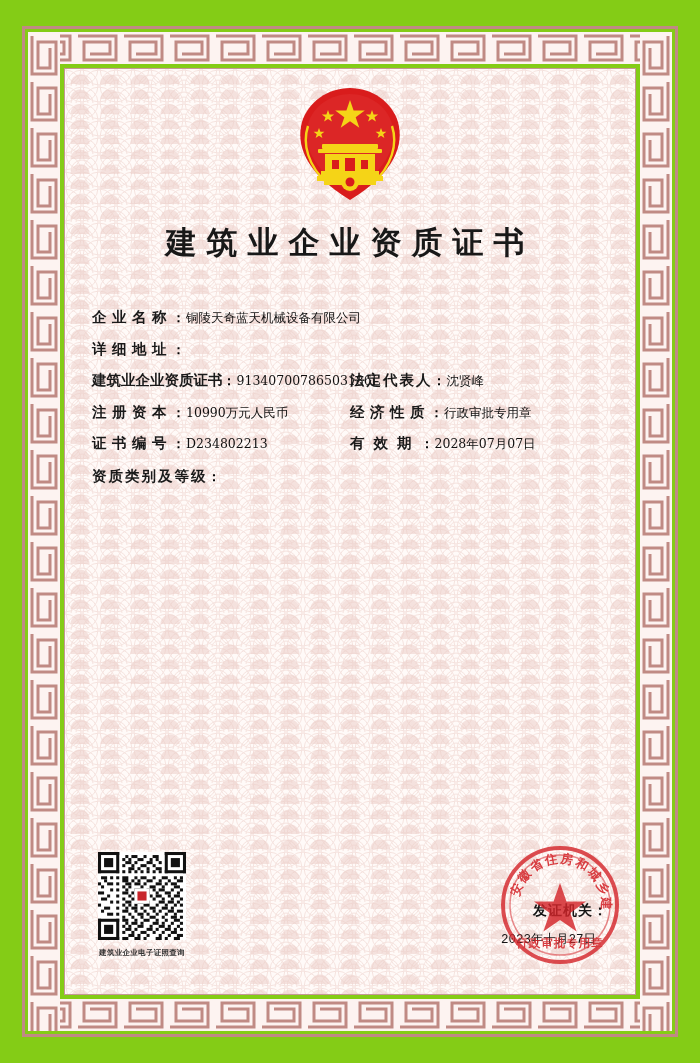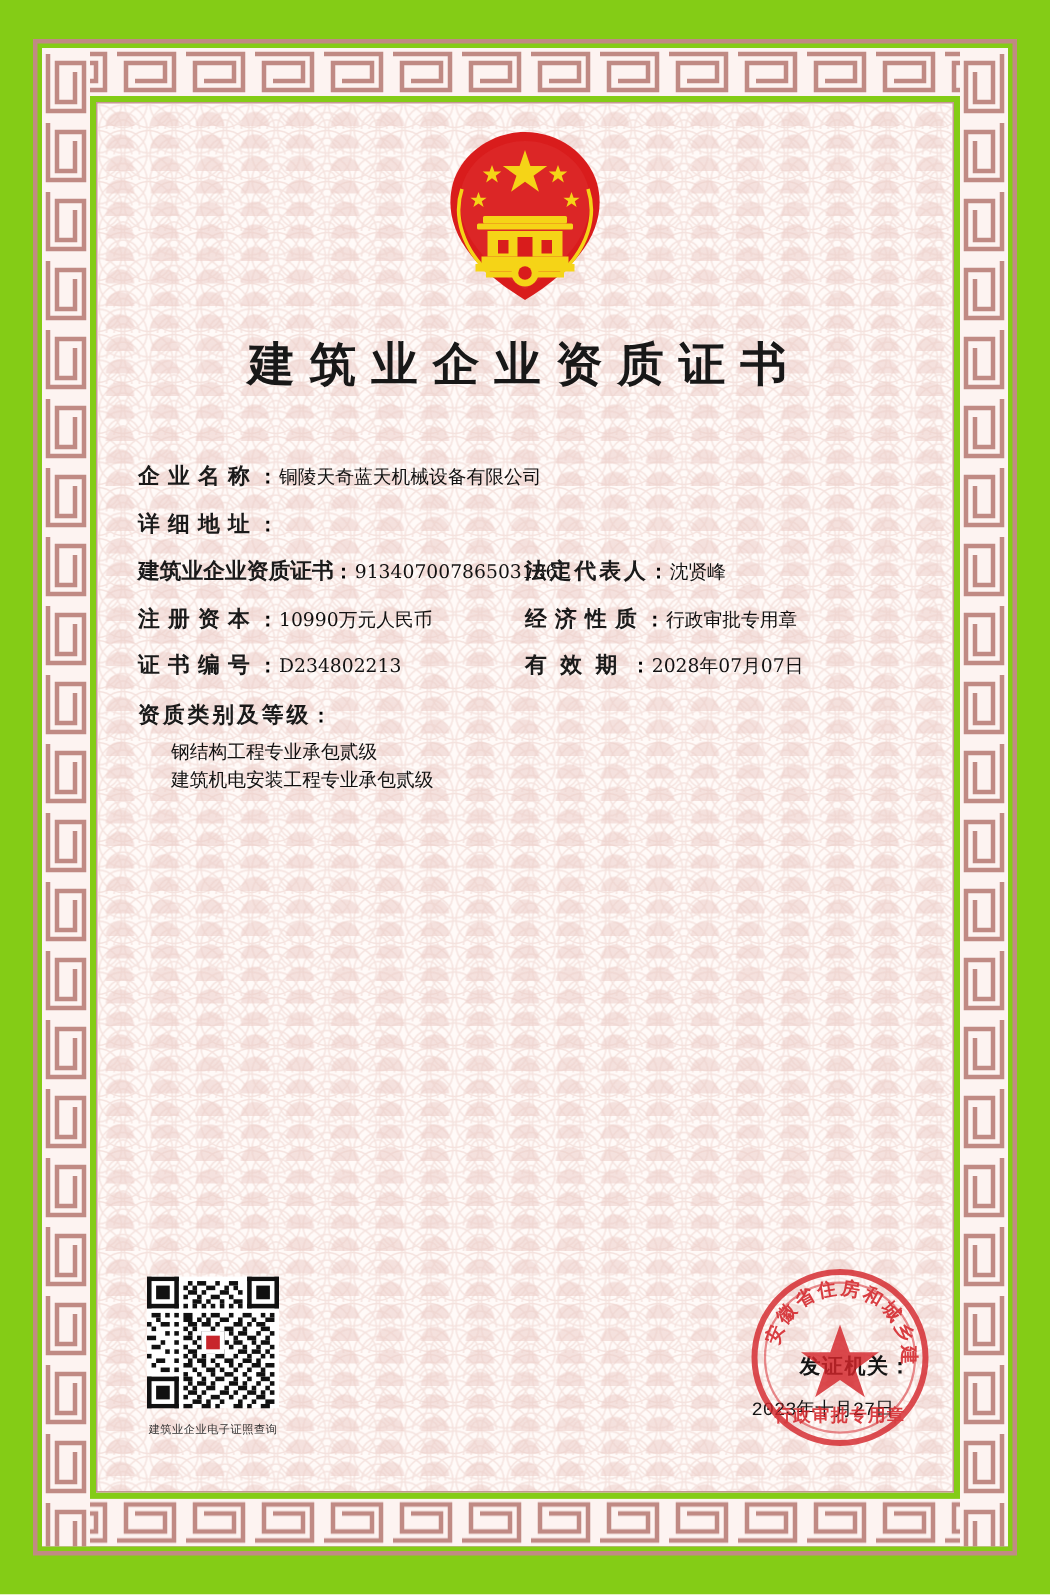--- a/index.html
+++ b/index.html
@@ -154,20 +154,21 @@
     font-family: "DejaVu Serif", serif;
   }
 
   
   .qr-block {
     position: absolute;
     left: 96px;
     bottom: 105px;
     width: 92px;
     text-align: center;
+    font-weight: bold;
   }
   .qr {
     width: 88px;
     height: 88px;
     image-rendering: pixelated;
   }
   .qr-caption {
     margin-top: 4px;
     font-size: 7.5px;
     color: #333;
@@ -390,24 +391,20 @@
       </div>
     </div>
 
     <div class="row qual-head">
       <div class="cell">
         <span class="lbl sp2">资质类别及等级</span>
         <span class="colon">：</span>
       </div>
     </div>
 
-    <div class="qual-list">
-      <div>钢结构工程专业承包贰级</div>
-      <div>建筑机电安装工程专业承包贰级</div>
-    </div>
   </div>
 
   <div class="qr-block">
     <svg class="qr" viewBox="0 0 29 29">
       <rect width="29" height="29" fill="#ffffff"></rect>
       <g fill="#111111">
 
         <rect x="0" y="0" width="7" height="1"></rect>
           <rect x="0" y="6" width="7" height="1"></rect>
         <rect x="0" y="0" width="1" height="7"></rect>

